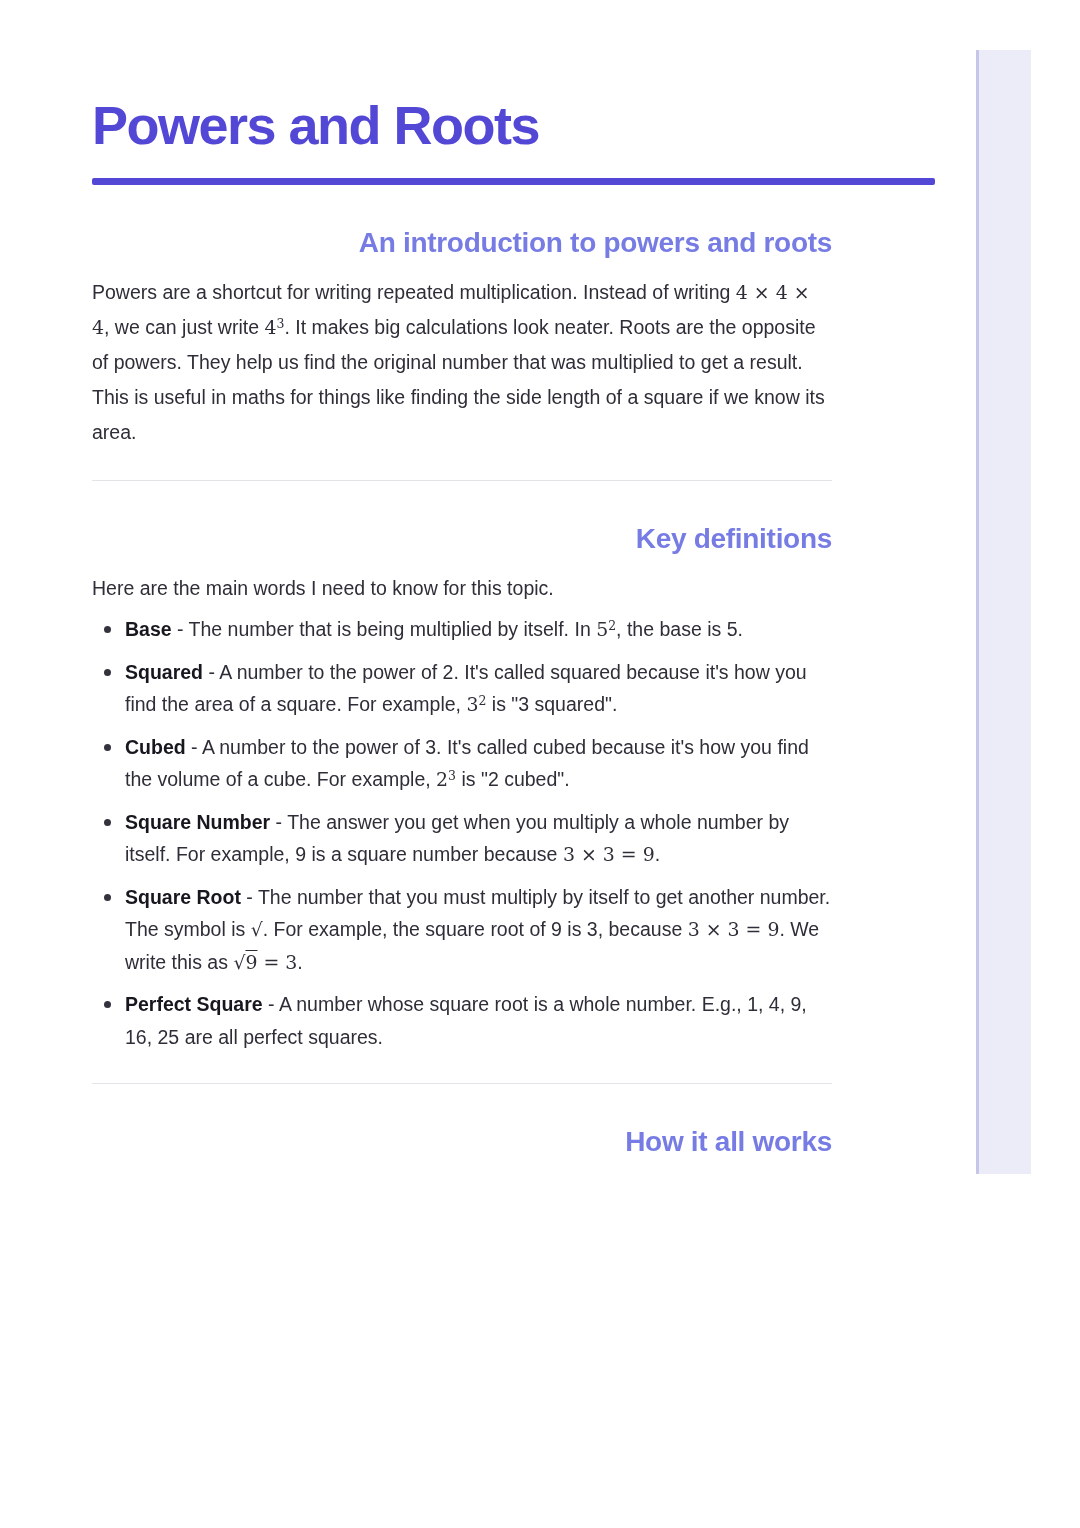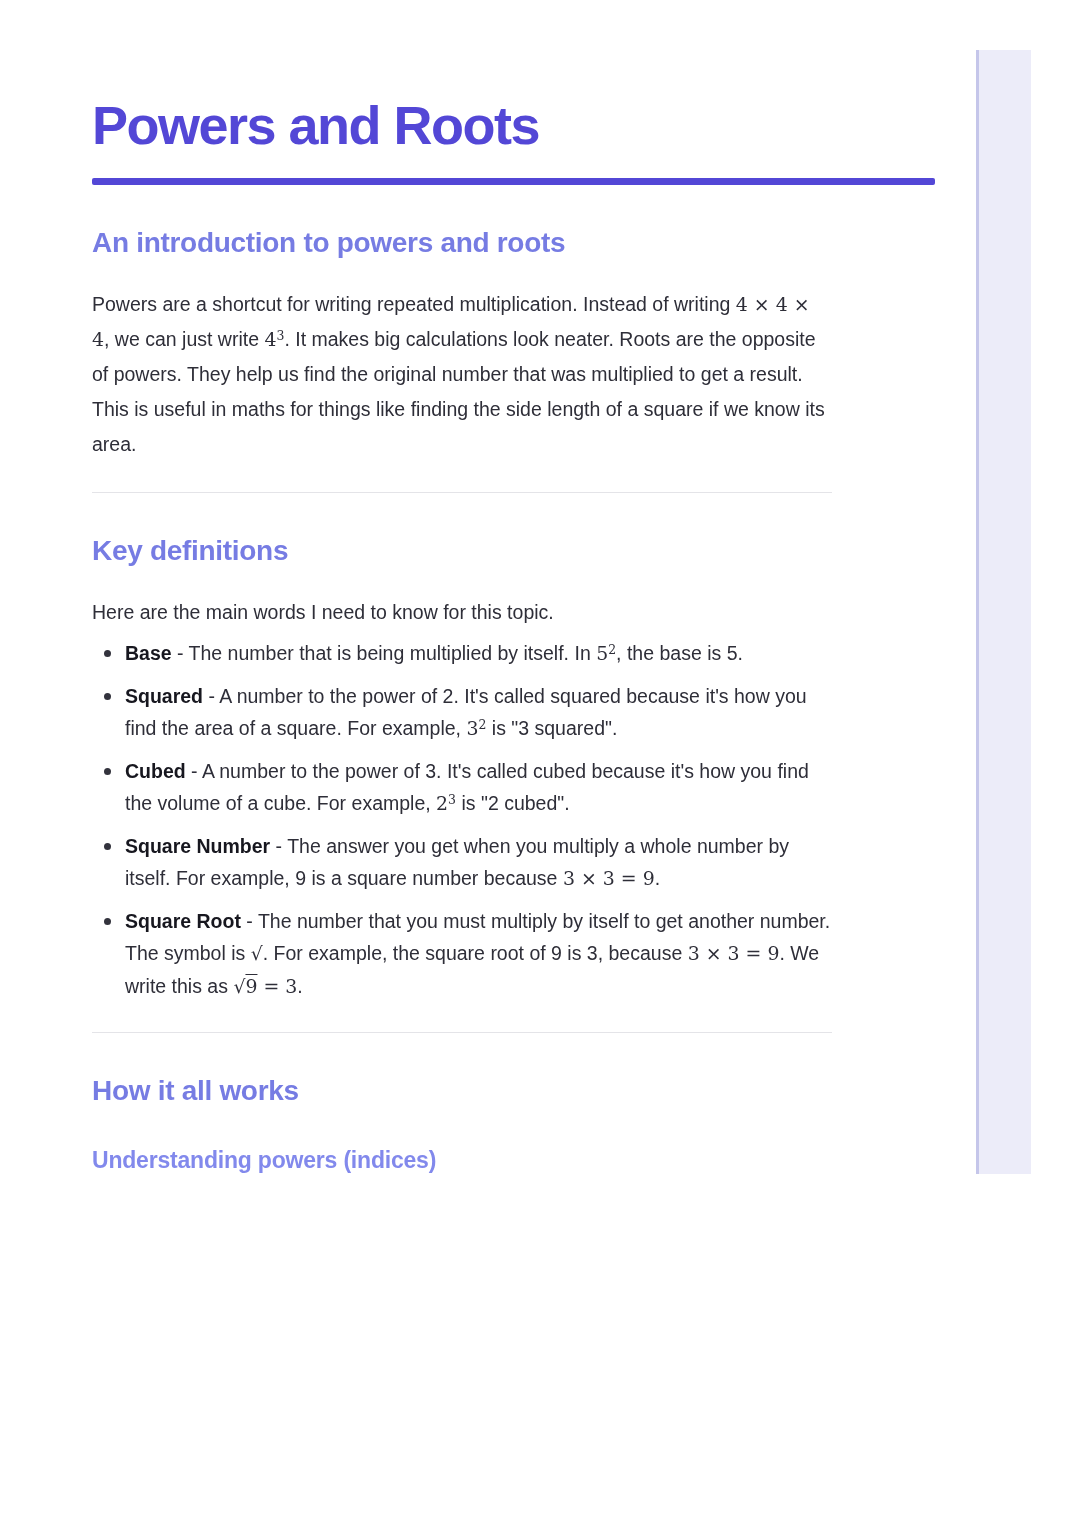--- a/index.html
+++ b/index.html
@@ -41,30 +41,31 @@
     height:7px;
     background:var(--accent,#5347d6);
     border-radius:2px;
   }
   h2.section-heading {
     margin-top:42px;
     font-size:28px;
     font-weight:700;
     letter-spacing:-0.3px;
     color:var(--h2,#767ce3);
+    text-align:right;
   }
   h3.subsection-heading {
     margin-top:40px;
     font-size:23px;
     font-weight:700;
     letter-spacing:-0.2px;
     color:var(--h3,#8289ec);
   }
   .para {
-    margin-top:28px;
+    margin-top:16px;
     font-size:19.5px;
     line-height:35px;
     color:var(--text,#2e2e38);
   }
   .divider {
     margin-top:30px;
     height:1px;
     width:740px;
     background:#e4e4e8;
   }
@@ -128,20 +129,21 @@
     <div class="divider"></div>
 
     <h2 class="section-heading">Key definitions</h2>
     <p class="para">Here are the main words I need to know for this topic.</p>
     <ul class="def-list">
         <li><strong>Base</strong> - The number that is being multiplied by itself. In <span class="math">5<sup>2</sup></span>, the base is 5.</li>
         <li><strong>Squared</strong> - A number to the power of 2. It's called squared because it's how you find the area of a square. For example, <span class="math">3<sup>2</sup></span> is "3 squared".</li>
         <li><strong>Cubed</strong> - A number to the power of 3. It's called cubed because it's how you find the volume of a cube. For example, <span class="math">2<sup>3</sup></span> is "2 cubed".</li>
         <li><strong>Square Number</strong> - The answer you get when you multiply a whole number by itself. For example, 9 is a square number because <span class="math">3 × 3 = 9</span>.</li>
         <li><strong>Square Root</strong> - The number that you must multiply by itself to get another number. The symbol is <span class="math">√</span>. For example, the square root of 9 is 3, because <span class="math">3 × 3 = 9</span>. We write this as <span class="math">√<span class="sqrt-arg">9</span></span><span class="math"> = 3</span>.</li>
+        <li><strong>Perfect Square</strong> - A number whose square root is a whole number. E.g., 1, 4, 9, 16, 25 are all perfect squares.</li>
       </ul>
 
     <div class="divider"></div>
 
     <h2 class="section-heading">How it all works</h2>
     <h3 class="subsection-heading">Understanding powers (indices)</h3>
   </main>
 
   <div class="copyright">(c) Knowunity 2025</div>
 </div>

